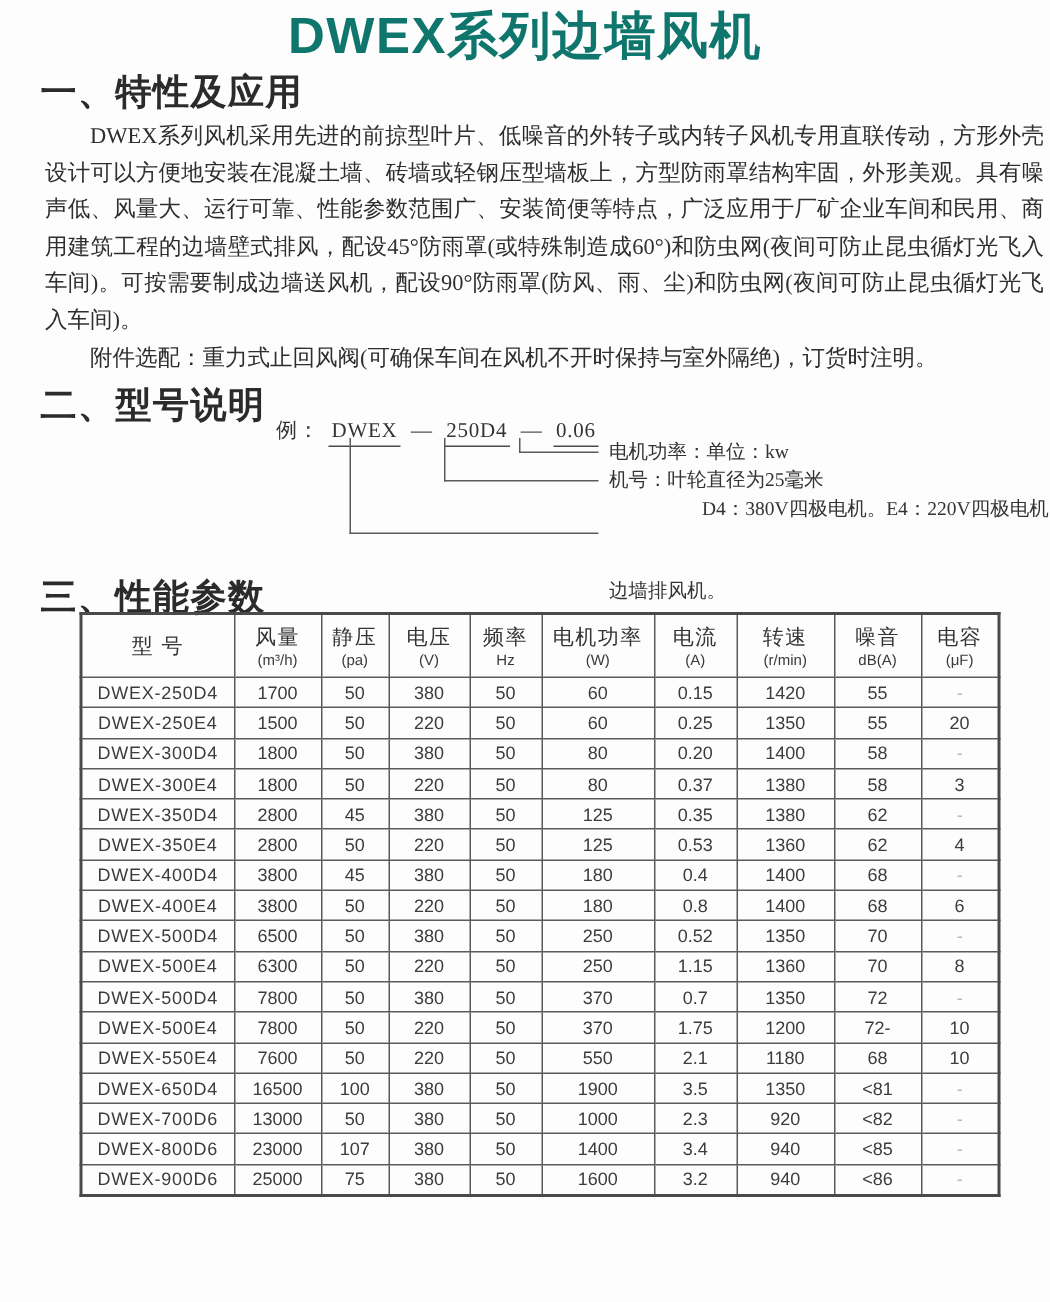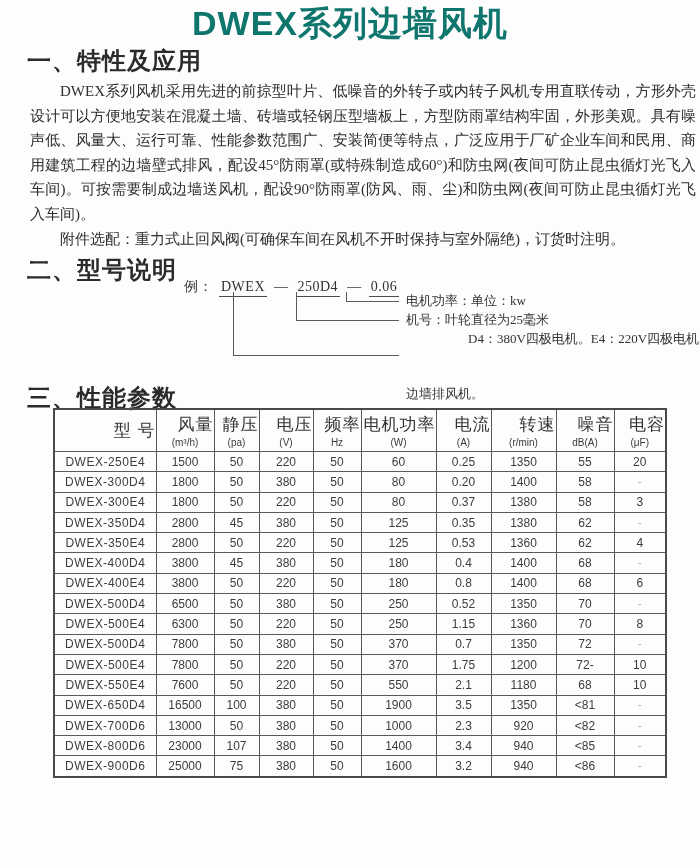--- a/index.html
+++ b/index.html
@@ -74,21 +74,21 @@
     border:2px solid #4a4a4a;
     font-size:12px; color:#3c3c3c;
     font-family:"Liberation Sans", sans-serif;
   }
   .perf th, .perf td {
     border:1px solid #5a5a5a; padding:0;
     text-align:center; vertical-align:middle;
     font-weight:400; overflow:hidden; white-space:nowrap;
   }
   .perf thead th { height:41px; }
-  .th-main { display:block; font-size:17px; letter-spacing:1px; color:#333;text-align:right; }
+  .th-main { display:block; font-size:14px; letter-spacing:1px; color:#333; }
   .th-unit { display:block; font-size:10px; margin-top:1px; color:#3a3a3a; }
   .th-unit:empty { display:none; }
   .perf td { height:19.3px; font-size:12px; }
   .perf td.model { letter-spacing:0.5px; }
   .perf td.dash { color:#b5b5b5; }
 </style>
 </head>
 <body>
 
 <div class="page">
@@ -181,20 +181,32 @@
           <span class="th-unit">dB(A)</span>
         </th>
         <th>
           <span class="th-main">电容</span>
           <span class="th-unit">(μF)</span>
         </th>
       </tr>
     </thead>
     <tbody>
         <tr>
+          <td class="model">DWEX-250D4</td>
+          <td>1700</td>
+          <td>50</td>
+          <td>380</td>
+          <td>50</td>
+          <td>60</td>
+          <td>0.15</td>
+          <td>1420</td>
+          <td>55</td>
+          <td class="dash">-</td>
+        </tr>
+        <tr>
           <td class="model">DWEX-250E4</td>
           <td>1500</td>
           <td>50</td>
           <td>220</td>
           <td>50</td>
           <td>60</td>
           <td>0.25</td>
           <td>1350</td>
           <td>55</td>
           <td>20</td>

